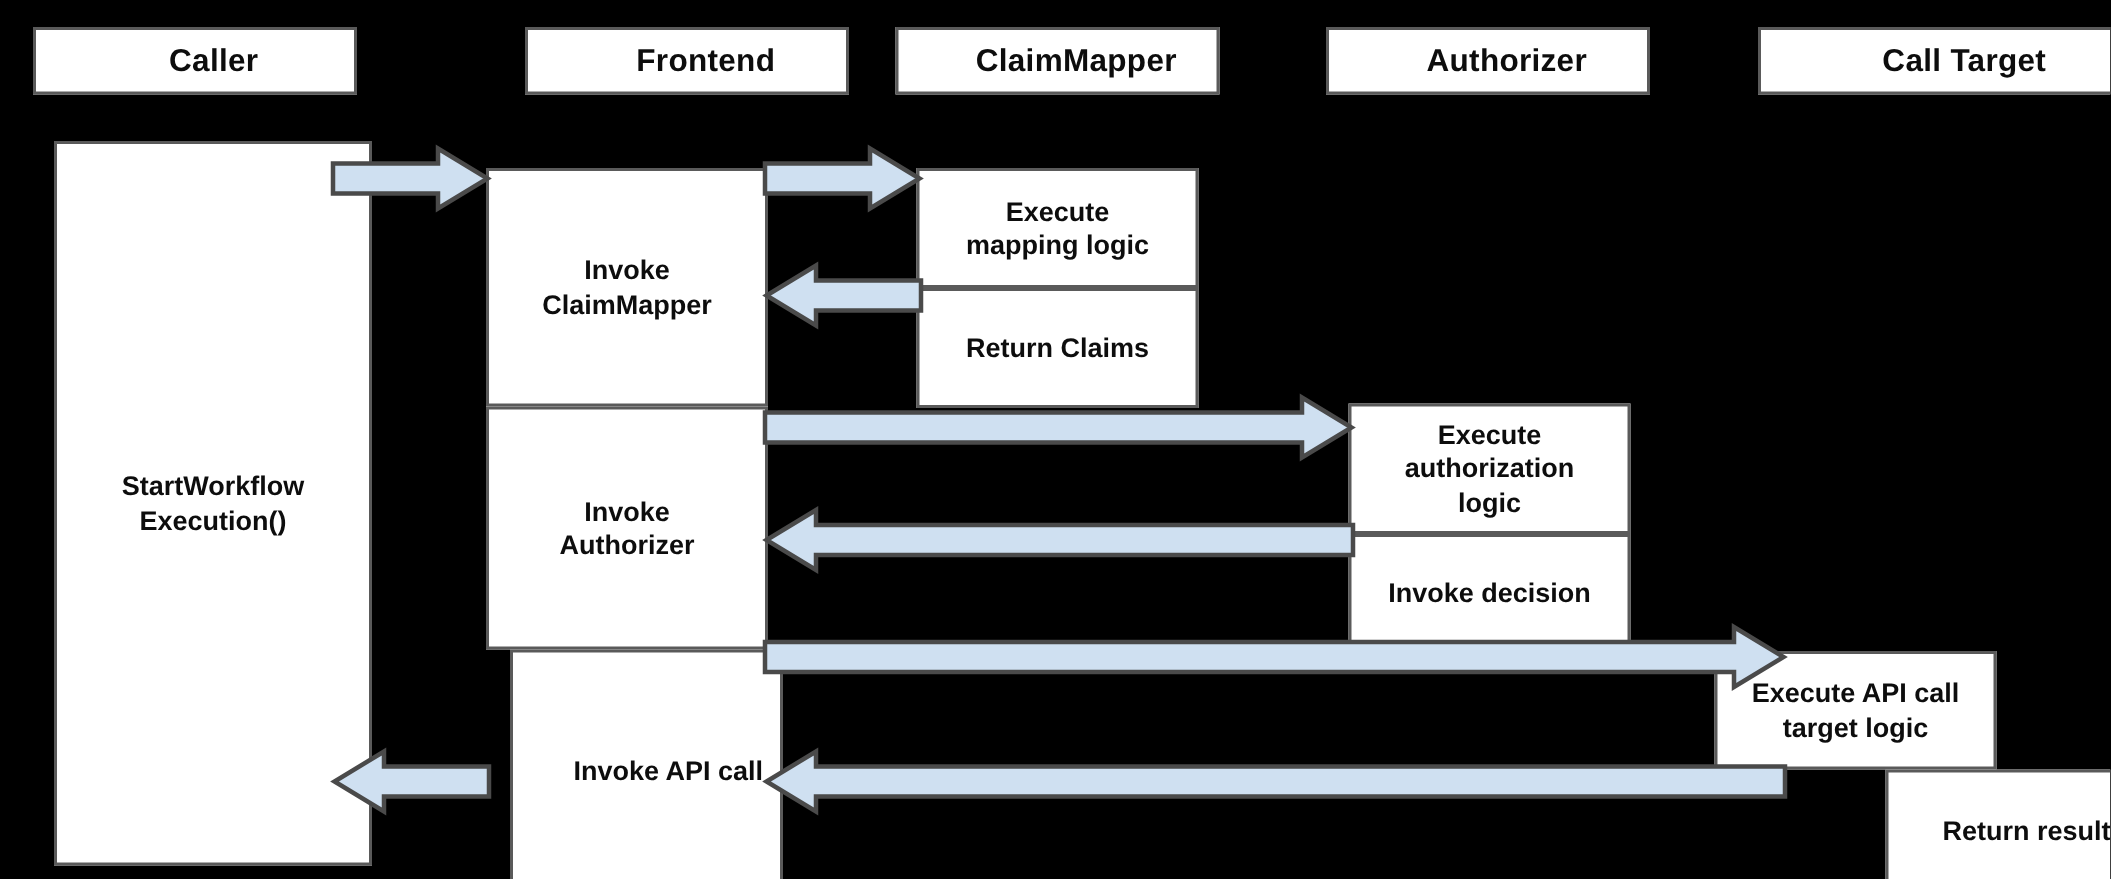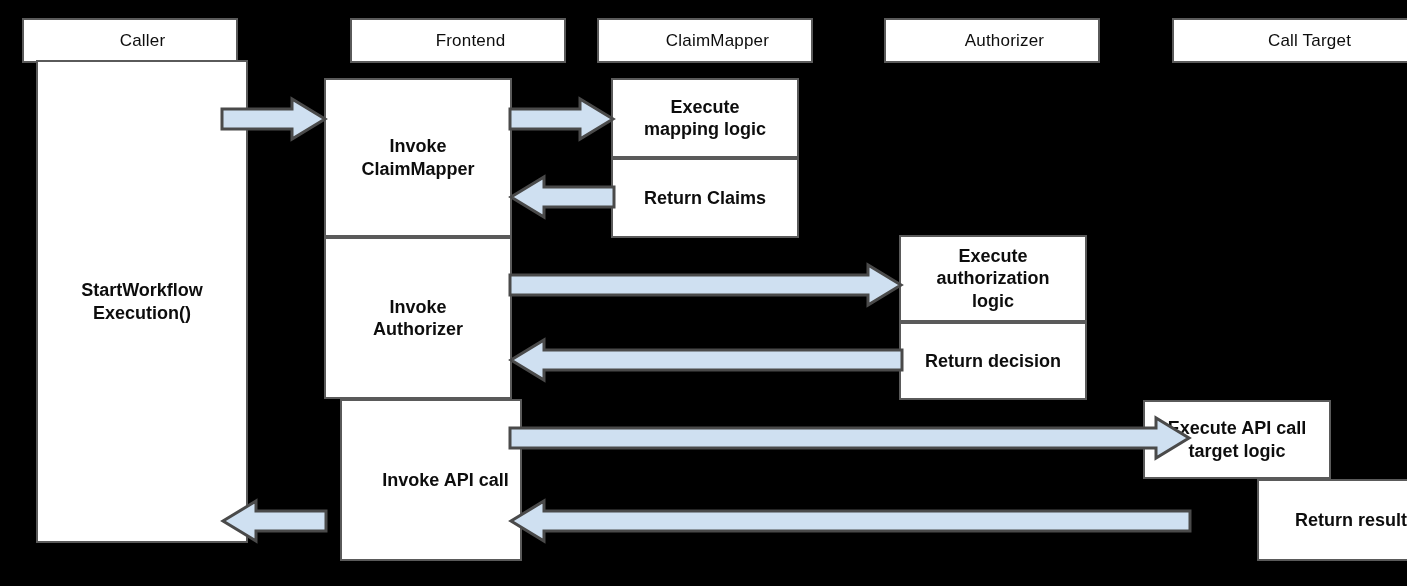--- a/index.html
+++ b/index.html
@@ -23,30 +23,31 @@
     background: #ffffff;
     border: 2px solid #5a5a5a;
     box-sizing: border-box;
     display: flex;
     align-items: center;
     justify-content: center;
     text-align: center;
     color: #0d0d0d;
   }
   .header-box {
-    font-size: 17px;
-    font-weight: 400;
+    font-size: 21px;
+    font-weight: 700;
     letter-spacing: 0.2px;
     padding-left: 25px;
   }
   .activation-box {
     font-size: 18px;
     font-weight: bold;
     line-height: 1.25;
     padding: 2px 6px;
+    margin-top: 34px;
   }
   .msg-label {
     white-space: pre-line;
   }
   
   .arrow {
     position: absolute;
   }
   .arrow svg {
     display: block;
@@ -114,21 +115,21 @@
     <span class="msg-label">Return Claims</span>
   </div>
 
   <div class="box activation-box" style="left:899px; top:235px; width:188px; height:87px;">
     <span class="msg-label">Execute
 authorization
 logic</span>
   </div>
 
   <div class="box activation-box" style="left:899px; top:322px; width:188px; height:78px;">
-    <span class="msg-label">Return decision</span>
+    <span class="msg-label">Invoke decision</span>
   </div>
 
   <div class="box activation-box" style="left:1143px; top:400px; width:188px; height:79px;">
     <span class="msg-label">Execute API call
 target logic</span>
   </div>
 
   <div class="box activation-box" style="left:1257px; top:479px; width:188px; height:82px;">
     <span class="msg-label">Return result</span>
   </div>

